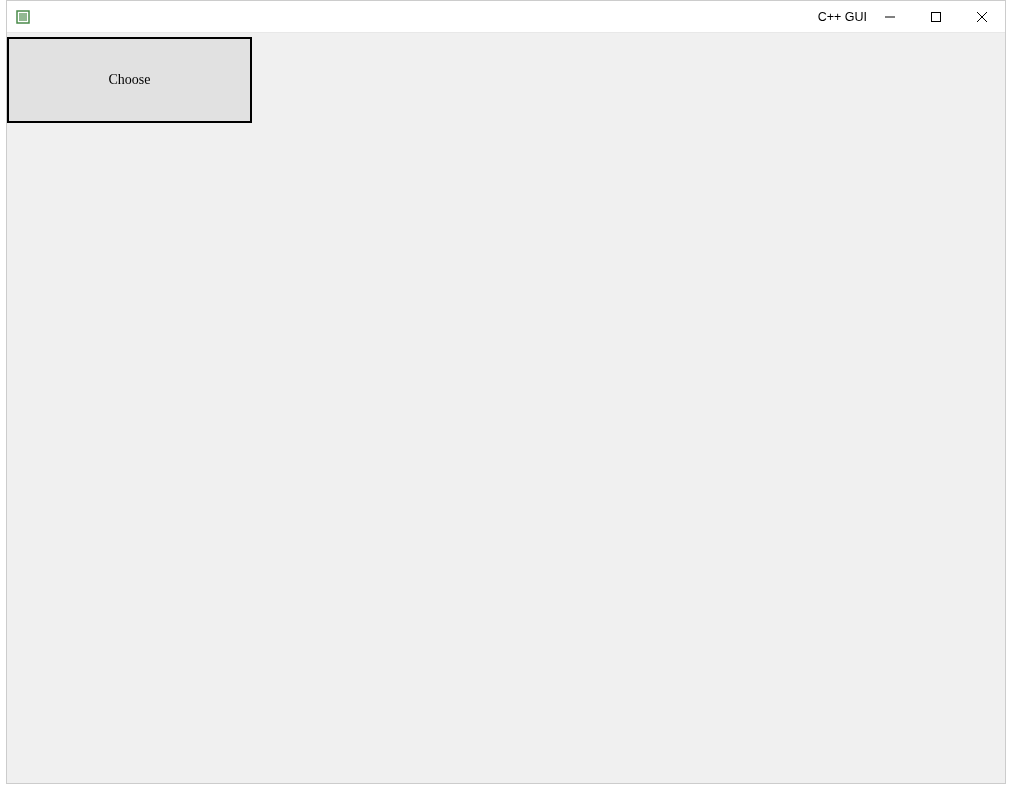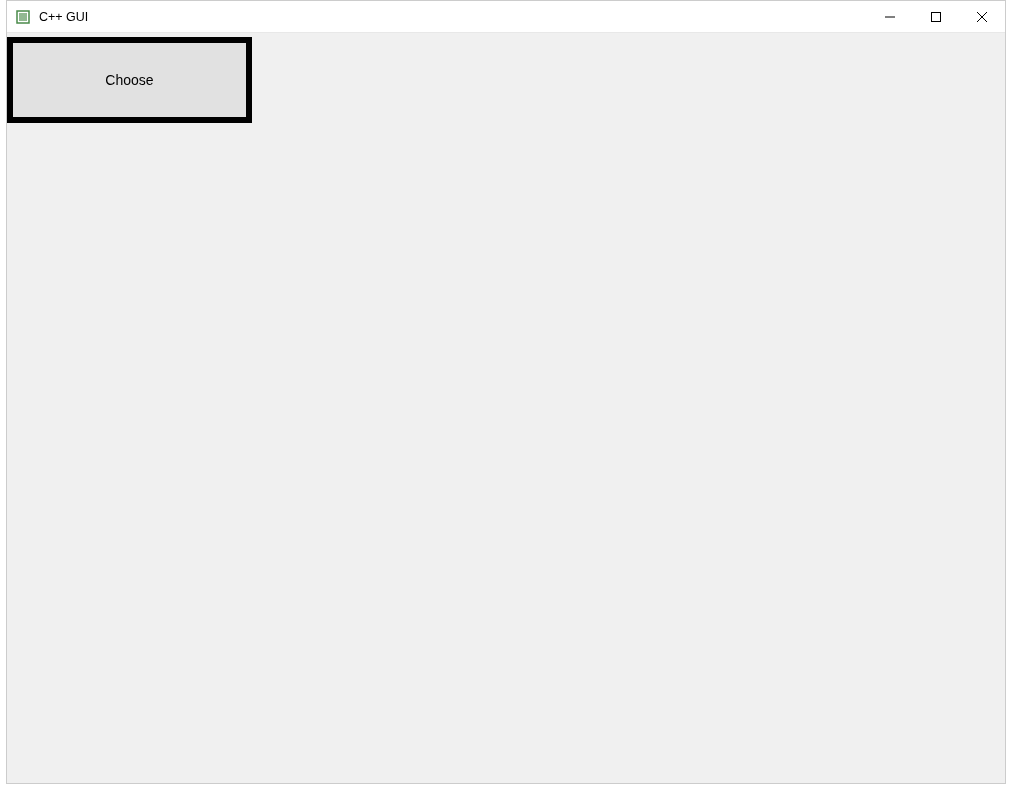--- a/index.html
+++ b/index.html
@@ -43,20 +43,21 @@
       justify-content: center;
     }
     .app-icon svg {
       width: 16px;
       height: 16px;
     }
     .title-text {
       font-size: 12.5px;
       color: #000000;
       flex: 1;
+      text-align: right;
     }
     .window-controls {
       display: flex;
       height: 100%;
     }
     .window-control {
       width: 46px;
       height: 32px;
       display: flex;
       align-items: center;
@@ -72,24 +73,24 @@
       background: #f0f0f0;
       position: relative;
     }
     .choose-button {
       position: absolute;
       left: 0px;
       top: 4px;
       width: 245px;
       height: 86px;
       background: #e1e1e1;
-      border: 6px solid #000000;
+      border: 2px solid #000000;
       font-size: 14px;
       color: #000000;
-      font-family: Liberation Sans, sans-serif;
+      font-family: Liberation Serif, serif;
       cursor: pointer;
       display: flex;
       align-items: center;
       justify-content: center;
     }
   </style>
 </head>
 <body>
 
 <div class="window">

